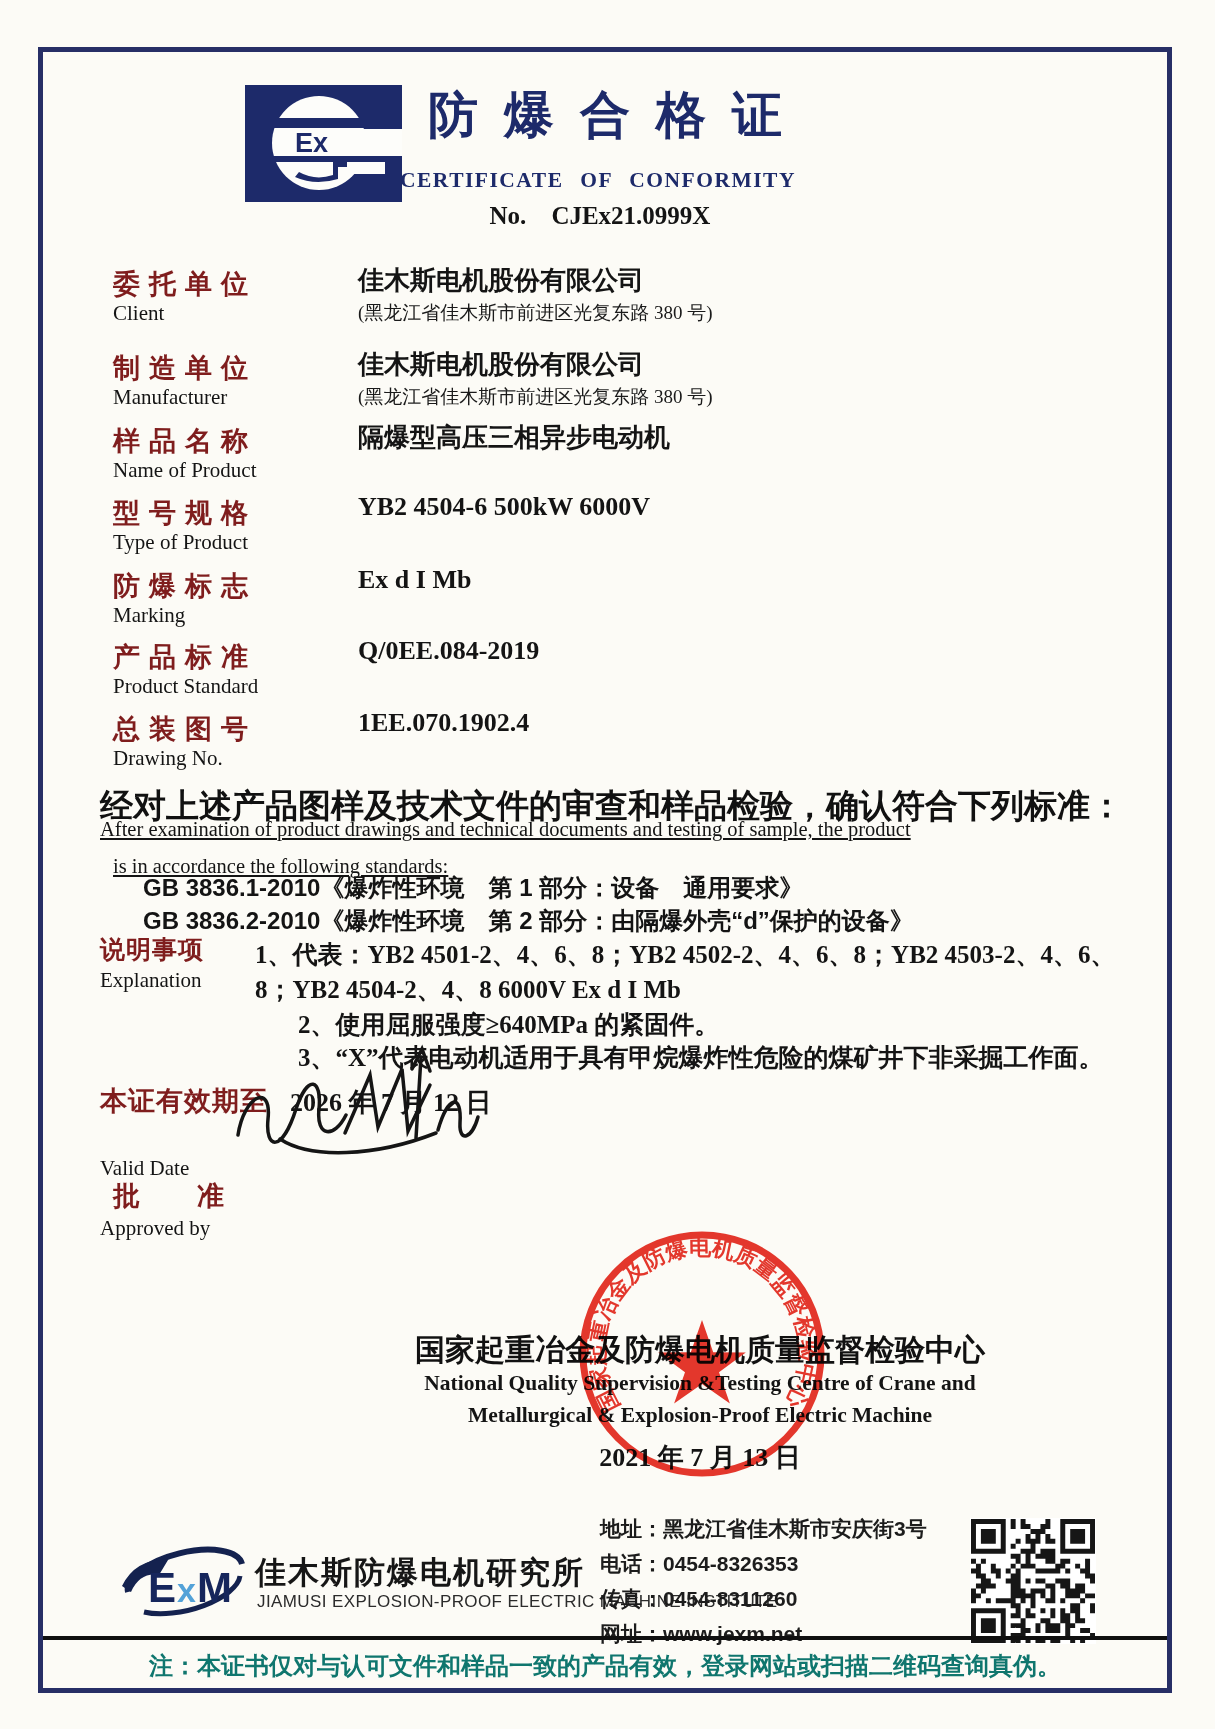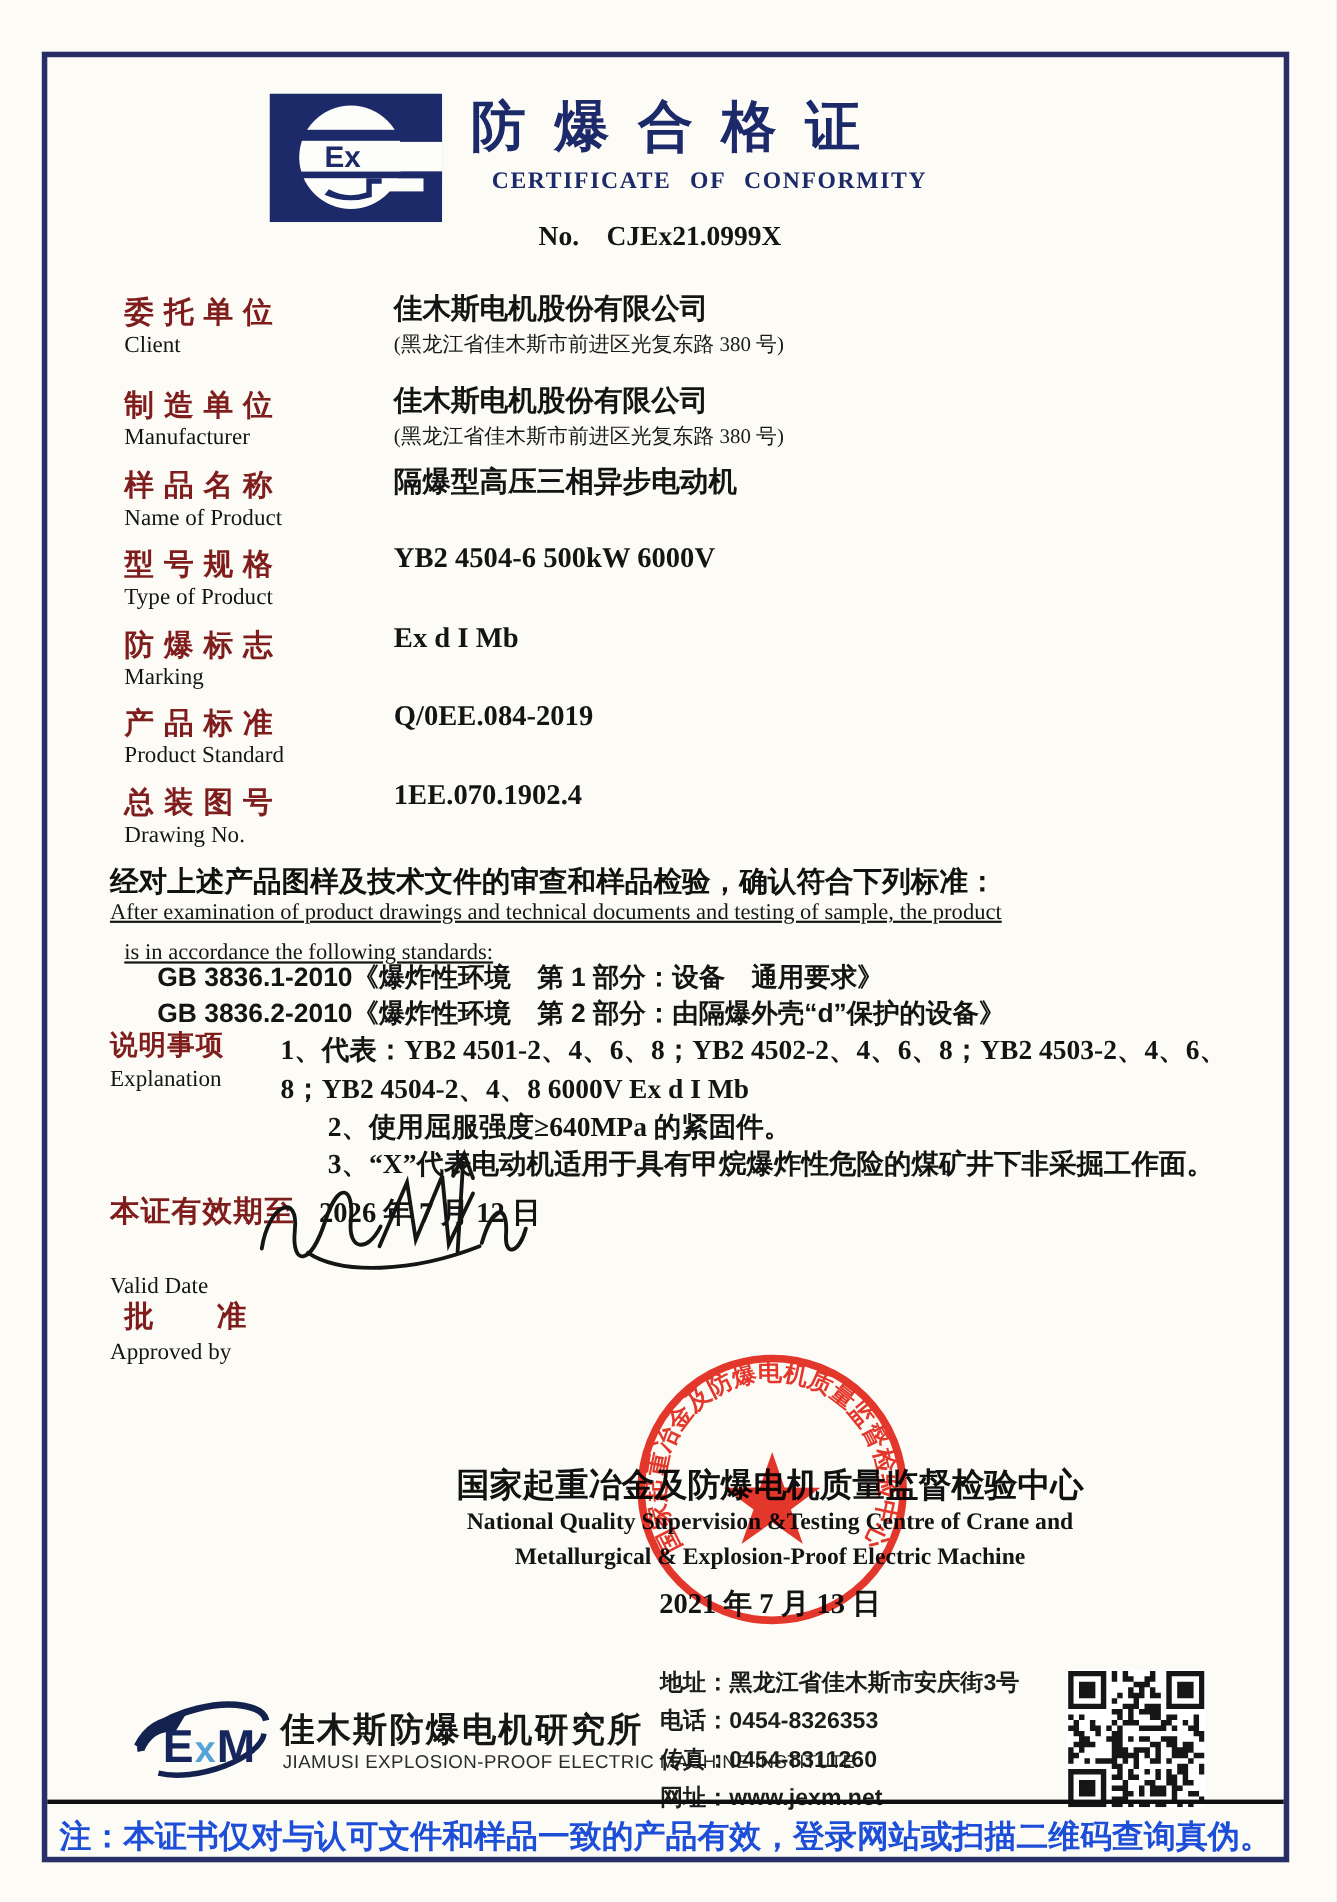--- a/index.html
+++ b/index.html
@@ -15,39 +15,39 @@
         letter-spacing:1.5px;word-spacing:10px;white-space:nowrap;}
   .no-line{font-family:"Liberation Serif",serif;font-weight:bold;font-size:25px;color:#141414;}
   
   .label-cn{font-family:Liberation Serif, serif;font-weight:bold;font-size:27px;color:#7f1d1d;
         letter-spacing:9px;white-space:nowrap;}
   .label-cn.nospace{letter-spacing:1px;}
   .label-en{font-family:"Liberation Serif",serif;font-size:21px;color:#141414;white-space:nowrap;}
   .value{font-family:"Liberation Serif",serif;font-weight:600;font-size:26px;color:#141414;white-space:nowrap;}
   .value-sub{font-family:"Liberation Serif",serif;font-weight:500;font-size:19px;color:#1a1a1a;white-space:nowrap;}
   
-  .stmt-cn{font-family:"Liberation Sans",sans-serif;font-weight:bold;font-size:26px;color:#111;white-space:nowrap;}
+  .stmt-cn{font-family:"Liberation Sans",sans-serif;font-weight:bold;font-size:33px;color:#111;white-space:nowrap;}
   .stmt-en{font-family:"Liberation Serif",serif;font-size:20.5px;color:#141414;white-space:nowrap;text-decoration:underline;}
   .gb-line{font-family:Liberation Sans, sans-serif;font-weight:600;font-size:24px;color:#141414;white-space:nowrap;}
   .expl-line{font-family:"Liberation Serif",serif;font-weight:600;font-size:25px;color:#141414;white-space:nowrap;}
   
   .auth-cn{font-family:"Liberation Sans",sans-serif;font-weight:bold;font-size:30px;color:#111;
         text-align:center;white-space:nowrap;}
   .auth-en{font-family:"Liberation Serif",serif;font-weight:bold;font-size:21.5px;color:#141414;
         text-align:center;white-space:nowrap;}
   .auth-date{font-family:"Liberation Serif",serif;font-weight:600;font-size:26px;color:#141414;
         text-align:center;white-space:nowrap;}
   
   .inst-cn{font-family:"Liberation Sans",sans-serif;font-weight:bold;font-size:31px;color:#161616;
         letter-spacing:2px;white-space:nowrap;}
   .inst-en{font-family:"Liberation Sans",sans-serif;font-size:17px;color:#2b2b2b;
         letter-spacing:0.4px;white-space:nowrap;}
   .contact-row{font-family:"Liberation Sans",sans-serif;font-weight:600;font-size:21px;color:#1c1c1c;
         white-space:nowrap;}
-  .note-line{font-family:Liberation Serif, serif;font-weight:bold;font-size:29px;color:#1d4ed8;
+  .note-line{font-family:Liberation Serif, serif;font-weight:bold;font-size:24px;color:#0f766e;
         text-align:center;white-space:nowrap;}
   .divider{position:absolute;left:43px;top:1636px;width:1124px;height:4px;background:#101010;}
   .seal{mix-blend-mode:multiply;opacity:0.92;}
   .qr-wrap{background:#fff;padding:1px;}
 </style>
 </head>
 <body>
 
 <div class="page">
   <div class="border-frame"></div>
@@ -59,21 +59,21 @@
       <rect x="74" y="44" width="83" height="27" fill="#fdfdfa"></rect>
       <rect x="74" y="77" width="66" height="12" fill="#fdfdfa"></rect>
       <rect x="18" y="33" width="139" height="10" fill="#1d2a6a"></rect>
       <rect x="18" y="71" width="139" height="6" fill="#1d2a6a"></rect>
       <text x="50" y="67" font-family="Liberation Sans, sans-serif" font-weight="bold" font-size="27" fill="#1d2a6a">Ex</text>
       <path d="M50,92 Q70,101 93,94 L93,82 L102,82 L102,77 L88,77 L88,90 Q70,96 54,87 Z" fill="#1d2a6a"></path>
     </svg>
   </div>
 
   <div class="abs title-cn" style="left:428px;top:82px;">防爆合格证</div>
-  <div class="abs title-en" style="left:400px;top:152px;width:490px;text-align:center;">CERTIFICATE OF CONFORMITY</div>
+  <div class="abs title-en" style="left:400px;top:168px;width:490px;">CERTIFICATE OF CONFORMITY</div>
   <div class="abs no-line" style="left:300px;top:202px;width:600px;text-align:center;">
     <span>No.</span>&nbsp;&nbsp;&nbsp;
     <span>CJEx21.0999X</span>
   </div>
 
   <div>
     <div class="abs label-cn" style="left:113px;top:266px;">委托单位</div>
     <div class="abs label-en" style="left:113px;top:301px;">Client</div>
     <div class="abs value" style="left:358px;top:263px;">佳木斯电机股份有限公司</div>
     <div class="abs value-sub" style="left:358px;top:300px;">(黑龙江省佳木斯市前进区光复东路 380 号)</div>

